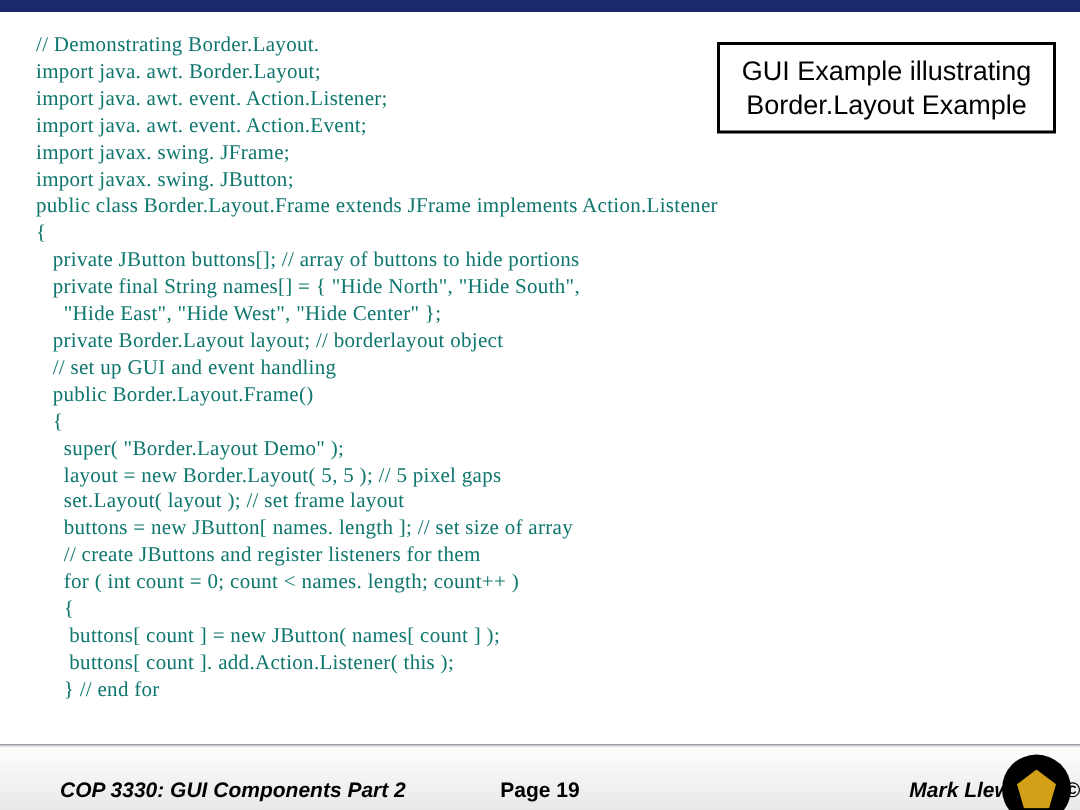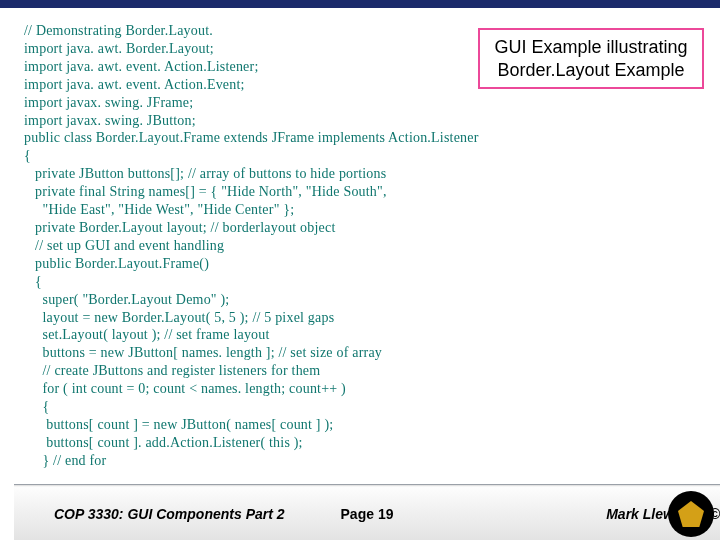--- a/index.html
+++ b/index.html
@@ -26,35 +26,34 @@
     line-height: 1.28;
     color: #0f766e;
     white-space: pre;
     letter-spacing: 0.2px;
   }
   .title-box {
     position: absolute;
     top: 20px;
     right: 16px;
     width: 226px;
-    border: 2px solid #ec4899;
+    border: 2px solid #000000;
     background: #fff;
     text-align: center;
     font-family: Arial, Helvetica, sans-serif;
     font-size: 18px;
     line-height: 1.25;
     padding: 6px 4px;
   }
   .footer {
     position: absolute;
     left: 0;
     right: 0;
     bottom: 0;
-    height: 56px;
-    padding-left: 14px;
+    height: 44px;
   }
   .footer-sep {
     height: 3px;
     background: linear-gradient(to bottom, rgba(0,0,0,0.15), rgba(0,0,0,0));
     border-top: 1px solid #9aa0a8;
   }
   .footer-bar {
     height: 53px;
     background: linear-gradient(to bottom, #fdfdfd 0%, #f2f2f2 40%, #e3e3e3 100%);
     display: flex;

